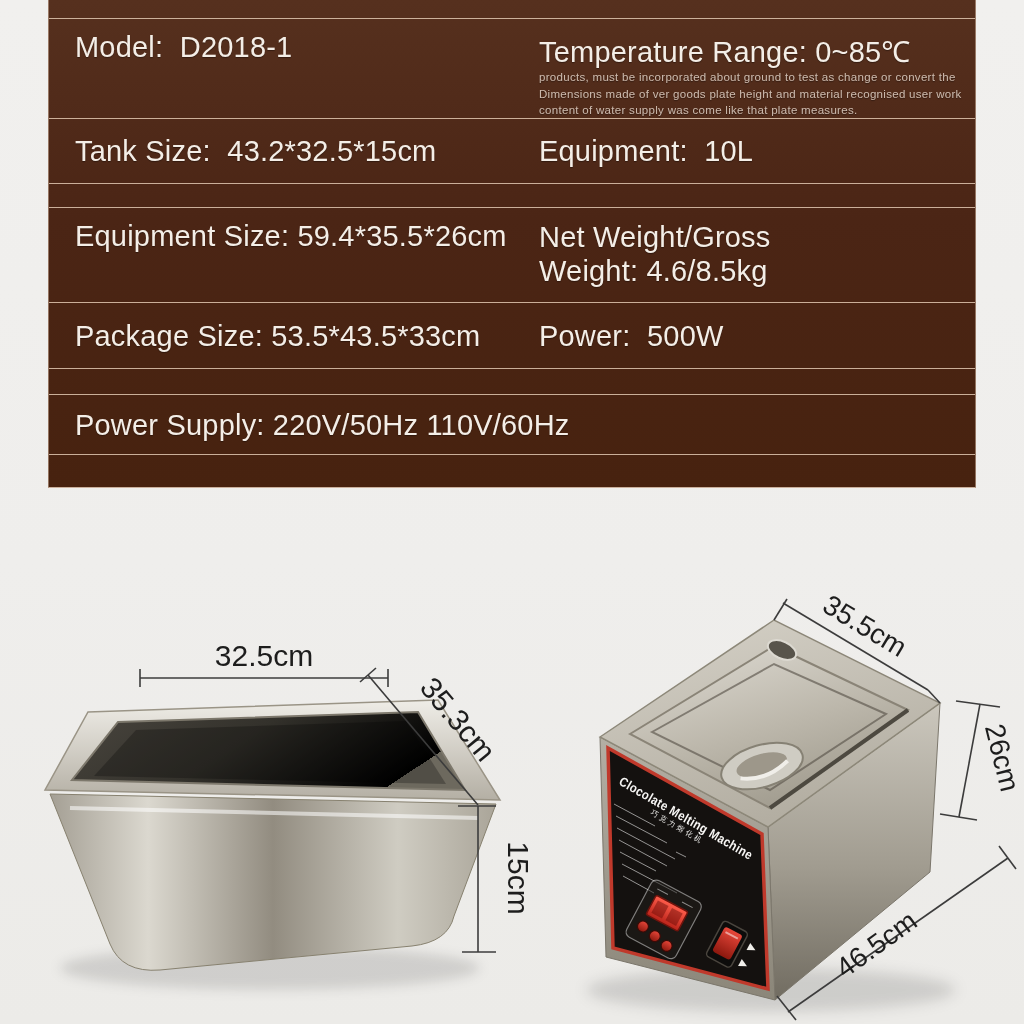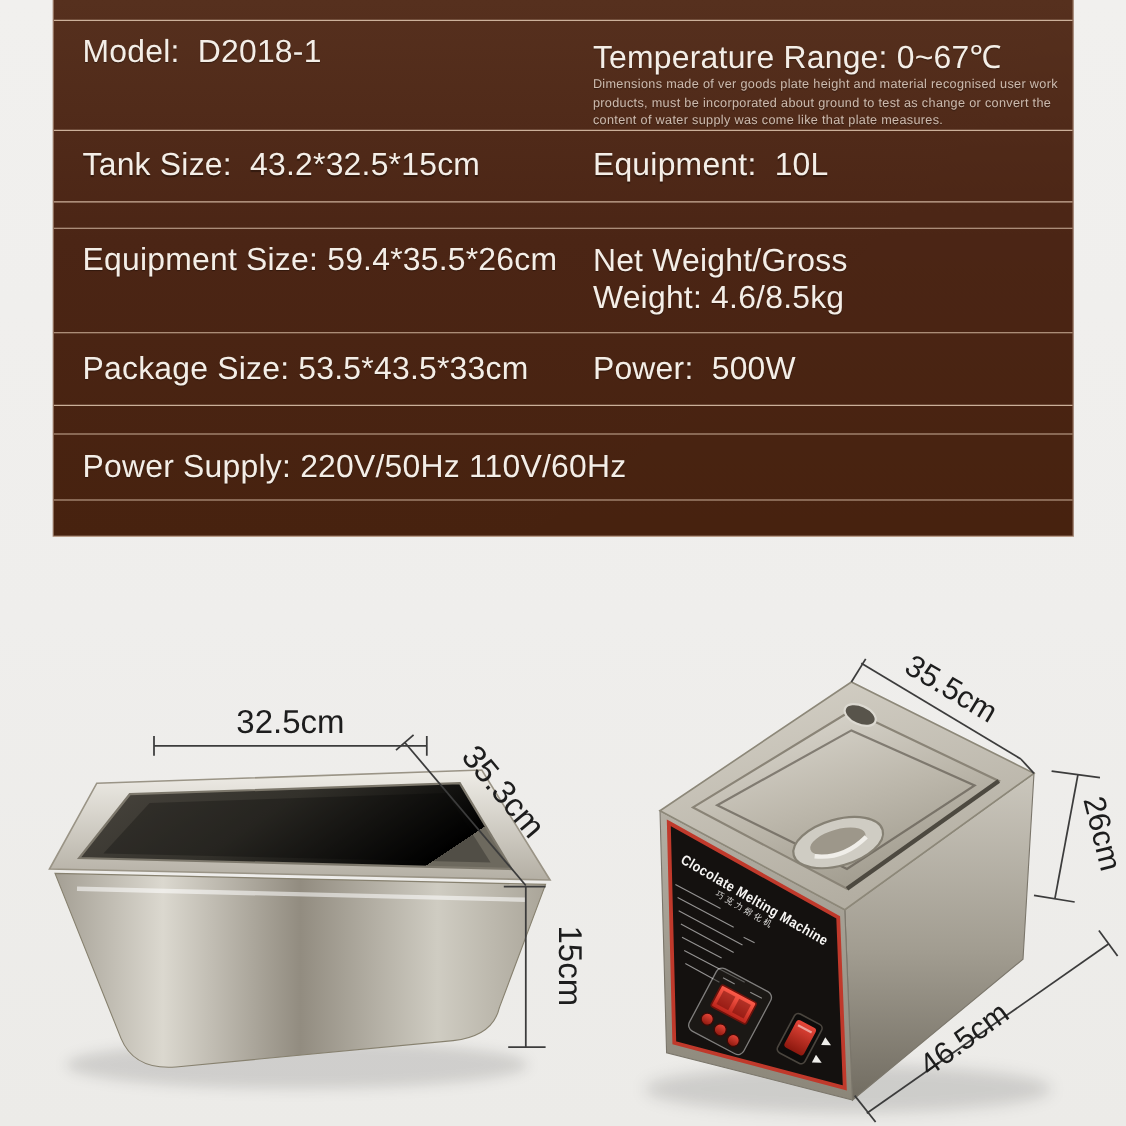--- a/index.html
+++ b/index.html
@@ -59,24 +59,24 @@
 </head>
 <body>
 
 <div class="page">
 
   <div class="spec-panel">
     <div class="srow h-strip-top"></div>
 
     <div class="srow line h-r1">
       <div class="cell cell-left v-top">Model:  D2018-1</div>
-      <div class="cell cell-right v-top">Temperature Range: 0~67℃</div>
+      <div class="cell cell-right v-top">Temperature Range: 0~85℃</div>
       <div class="temp-note">
+        <div>products, must be incorporated about ground to test as change or convert the</div>
         <div>Dimensions made of ver goods plate height and material recognised user work</div>
-        <div>products, must be incorporated about ground to test as change or convert the</div>
         <div>content of water supply was come like that plate measures.</div>
       </div>
     </div>
 
     <div class="srow line h-r2">
       <div class="cell cell-left v-center">Tank Size:  43.2*32.5*15cm</div>
       <div class="cell cell-right v-center">Equipment:  10L</div>
     </div>
 
     <div class="srow line h-gap1"></div>

